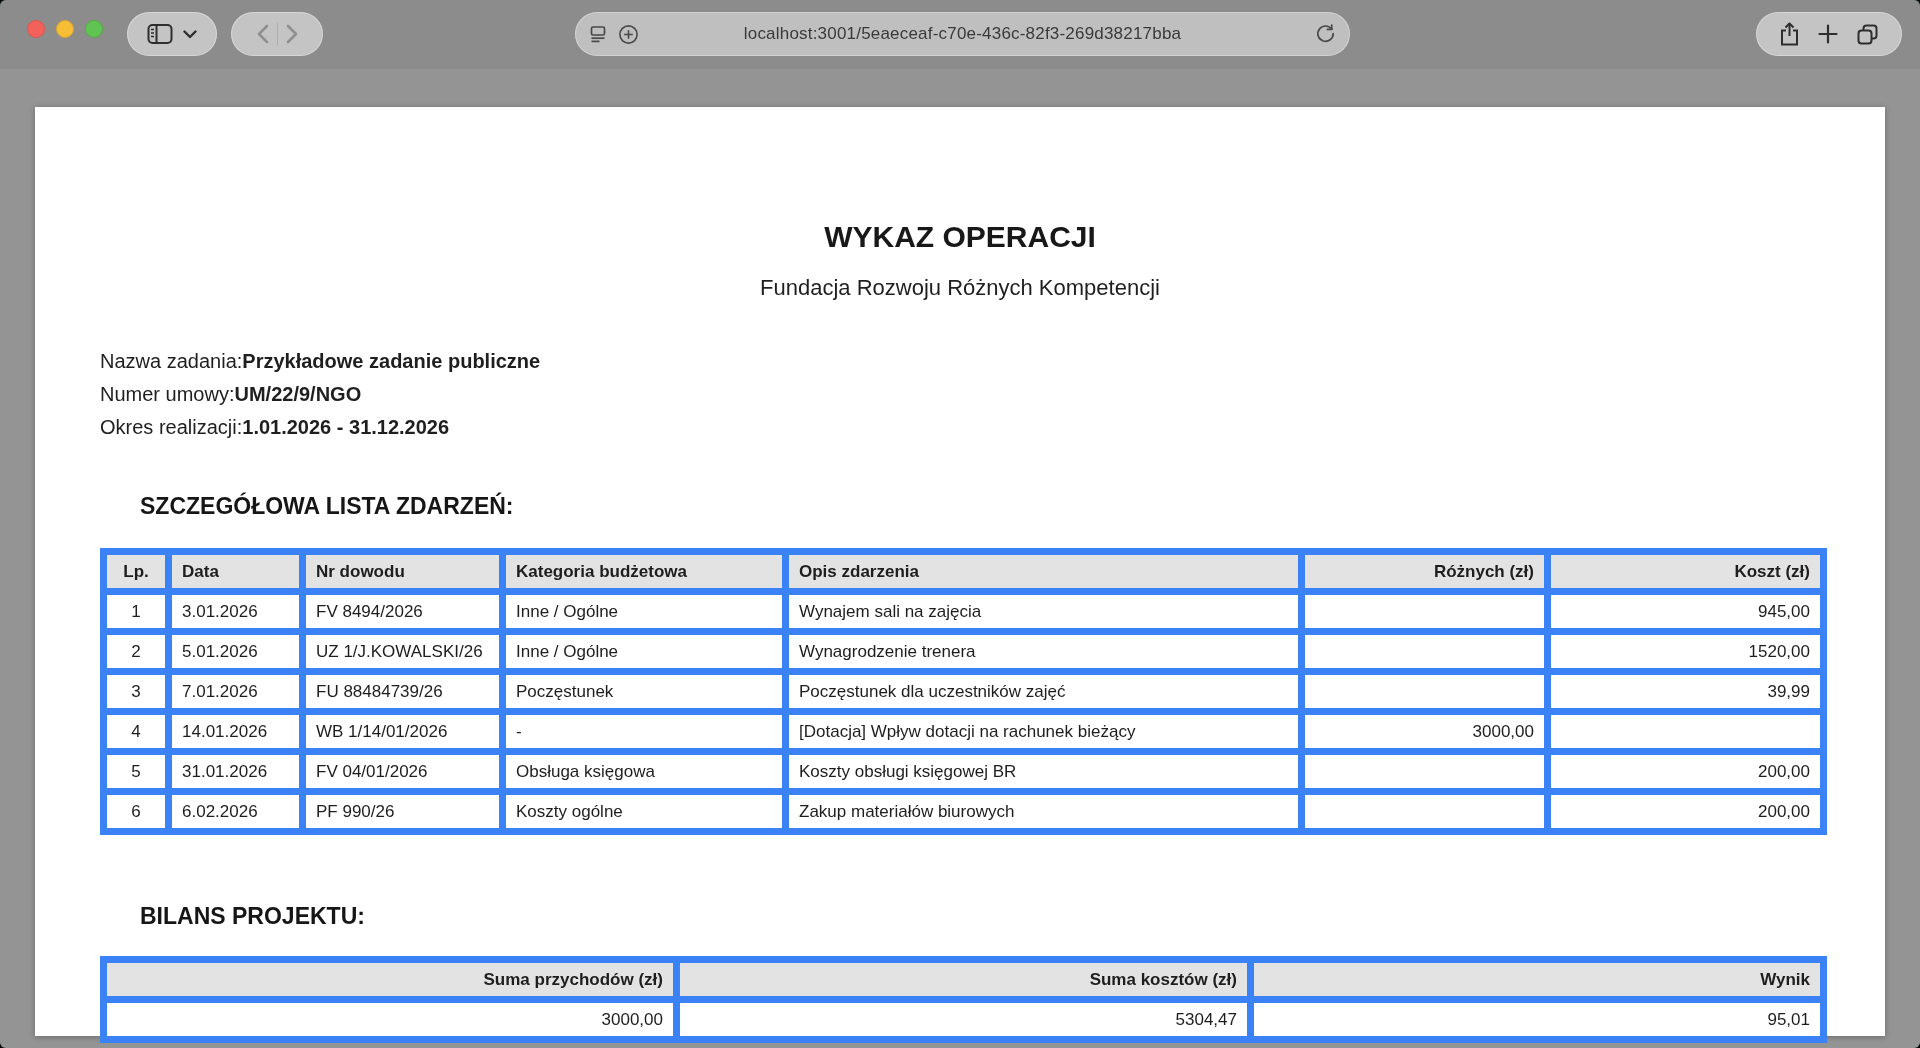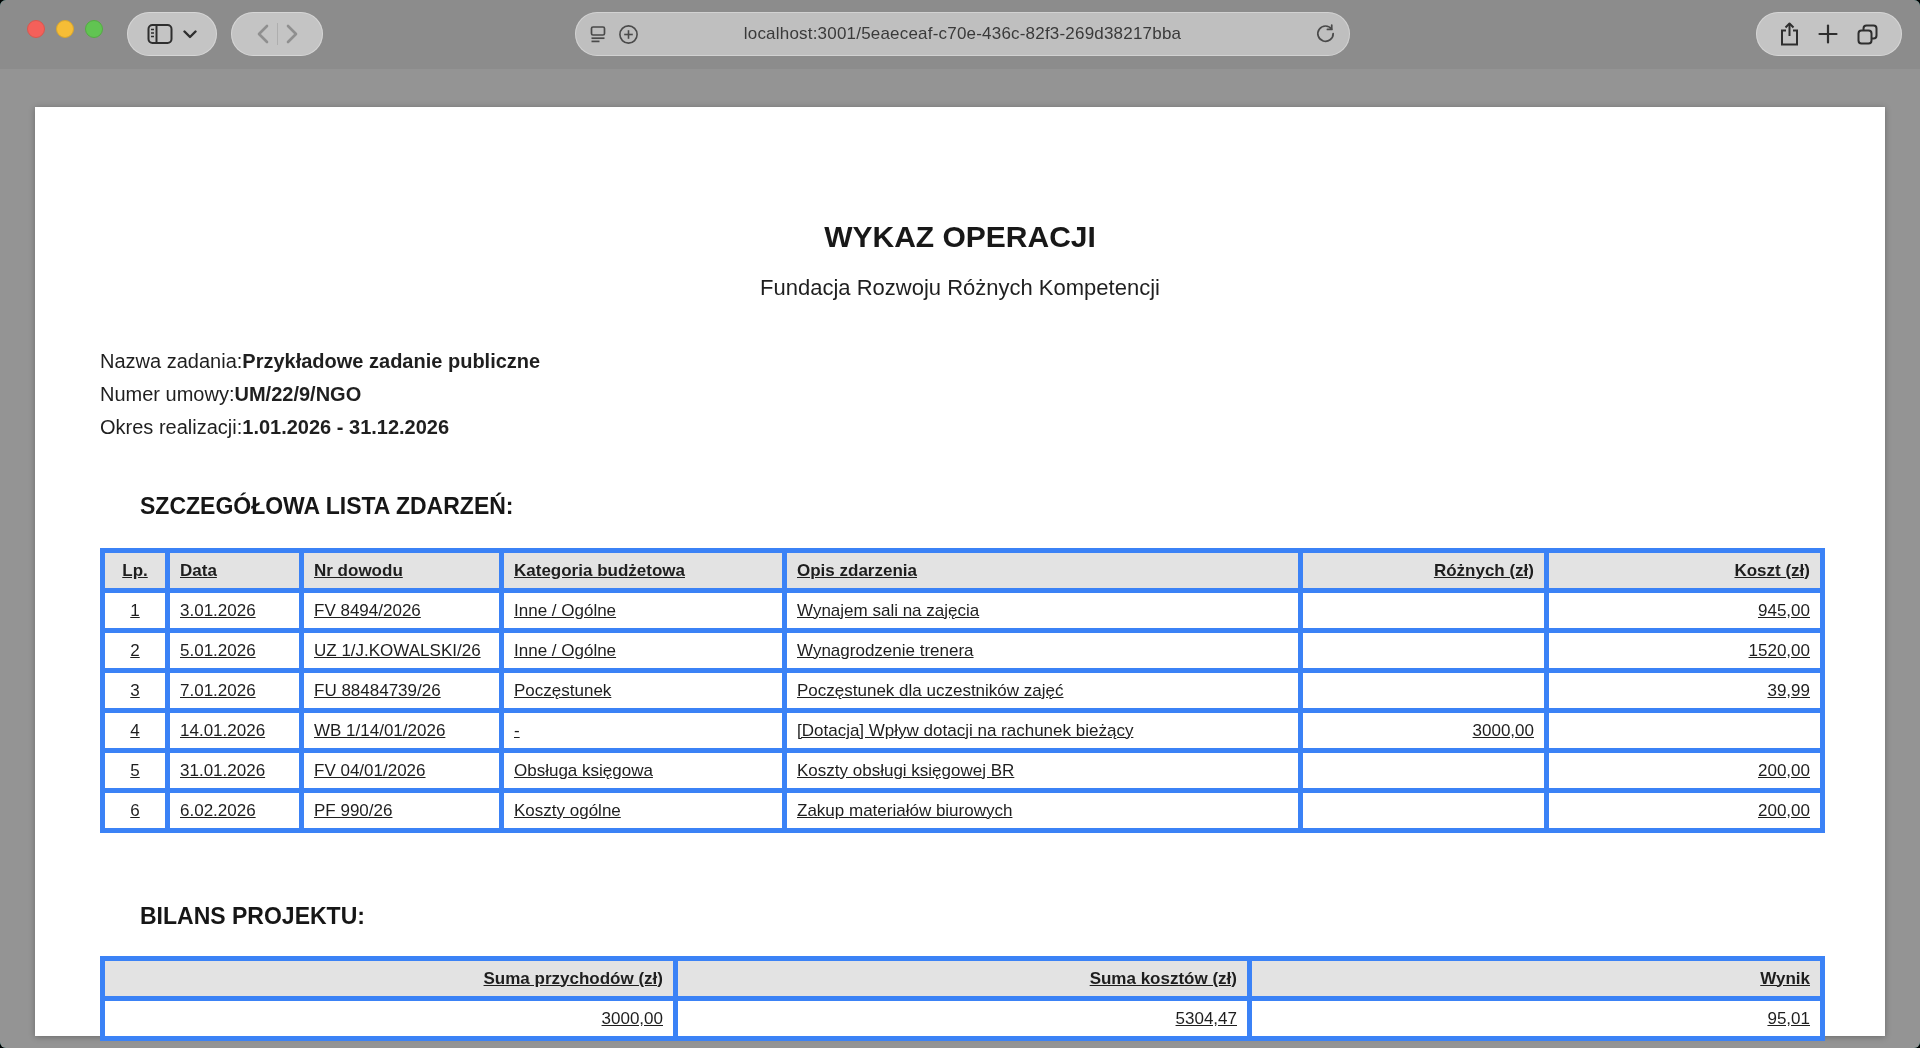--- a/index.html
+++ b/index.html
@@ -45,22 +45,22 @@
   .doc-meta{position:absolute;top:238px;left:65px;font-size:20px;line-height:33px;color:#1f1f1f;}
   .doc-meta .val{font-weight:bold;}
   .sec-heading{position:absolute;left:65px;font-size:23px;font-weight:bold;color:#161616;margin-left:40px;}
   .sec-ops{top:386px;}
   .sec-bal{top:796px;}
 
   table{border-collapse:collapse;table-layout:fixed;width:1720px;background:#fff;}
   .tbl{position:absolute;left:65px;}
   .tbl-ops{top:441px;}
   .tbl-bal{top:849px;}
-  th,td{border:5px solid #3b82f6;height:40px;padding:0 10px;font-size:17px;color:#1e1e1e;
-        overflow:hidden;white-space:nowrap;box-sizing:border-box;text-decoration:underline;}
+  th,td{border:7px solid #3b82f6;height:40px;padding:0 10px;font-size:17px;color:#1e1e1e;
+        overflow:hidden;white-space:nowrap;box-sizing:border-box;}
   th{background:#e3e3e3;font-weight:bold;text-align:left;}
   .tbl-ops th:nth-child(1){text-align:center;}
   .tbl-ops th:nth-child(6),.tbl-ops th:nth-child(7){text-align:right;}
   .tbl-ops td:nth-child(1){text-align:center;}
   .tbl-ops td:nth-child(6),.tbl-ops td:nth-child(7){text-align:right;}
   .tbl-bal th,.tbl-bal td{text-align:right;}
 </style>
 </head>
 <body>
 

